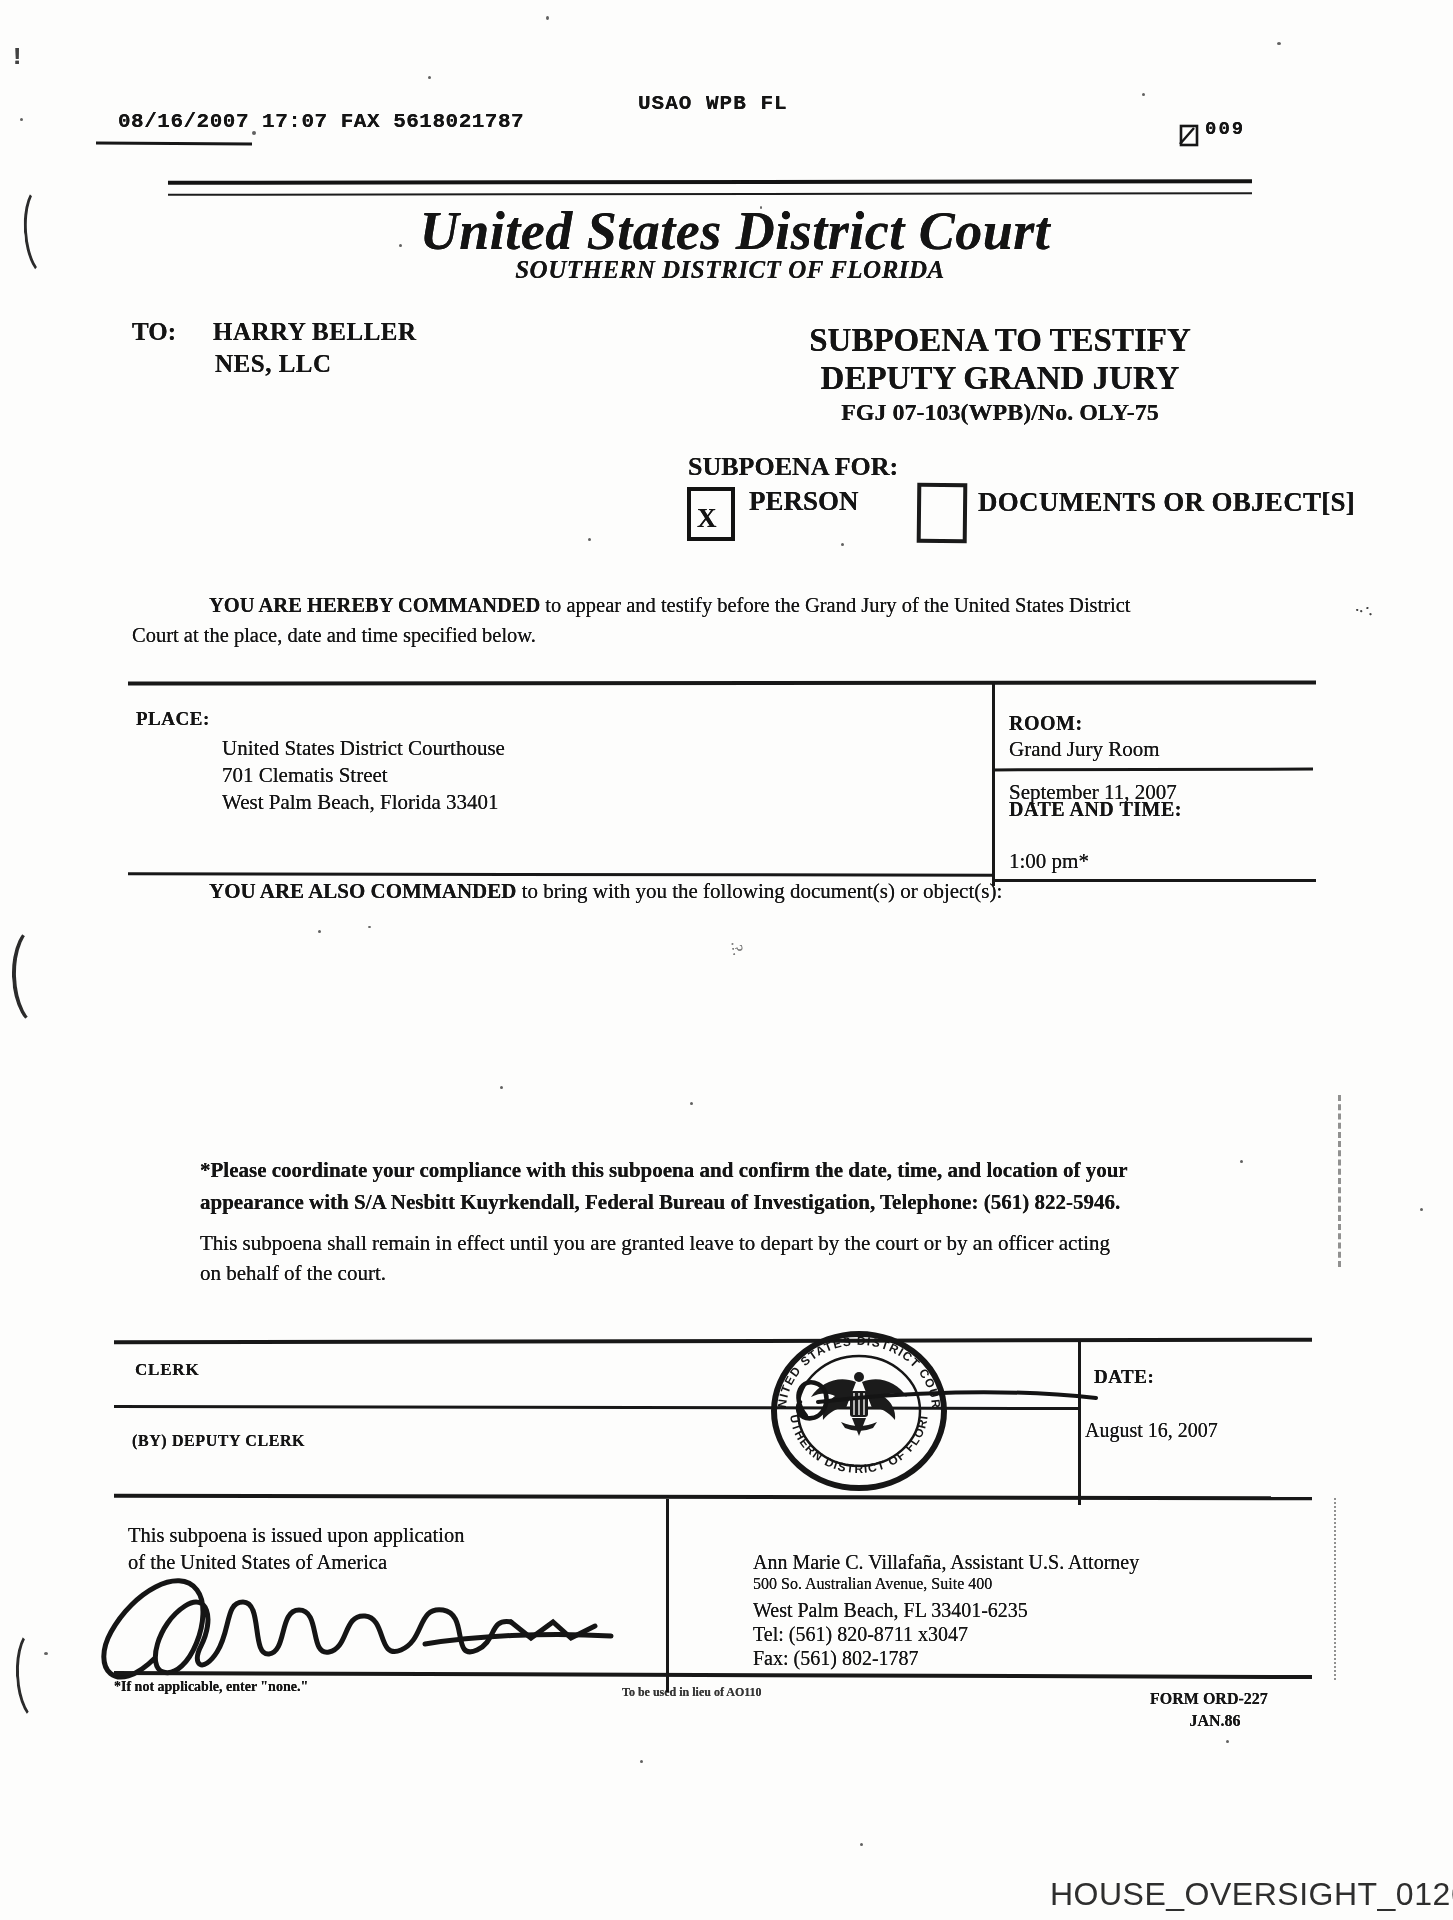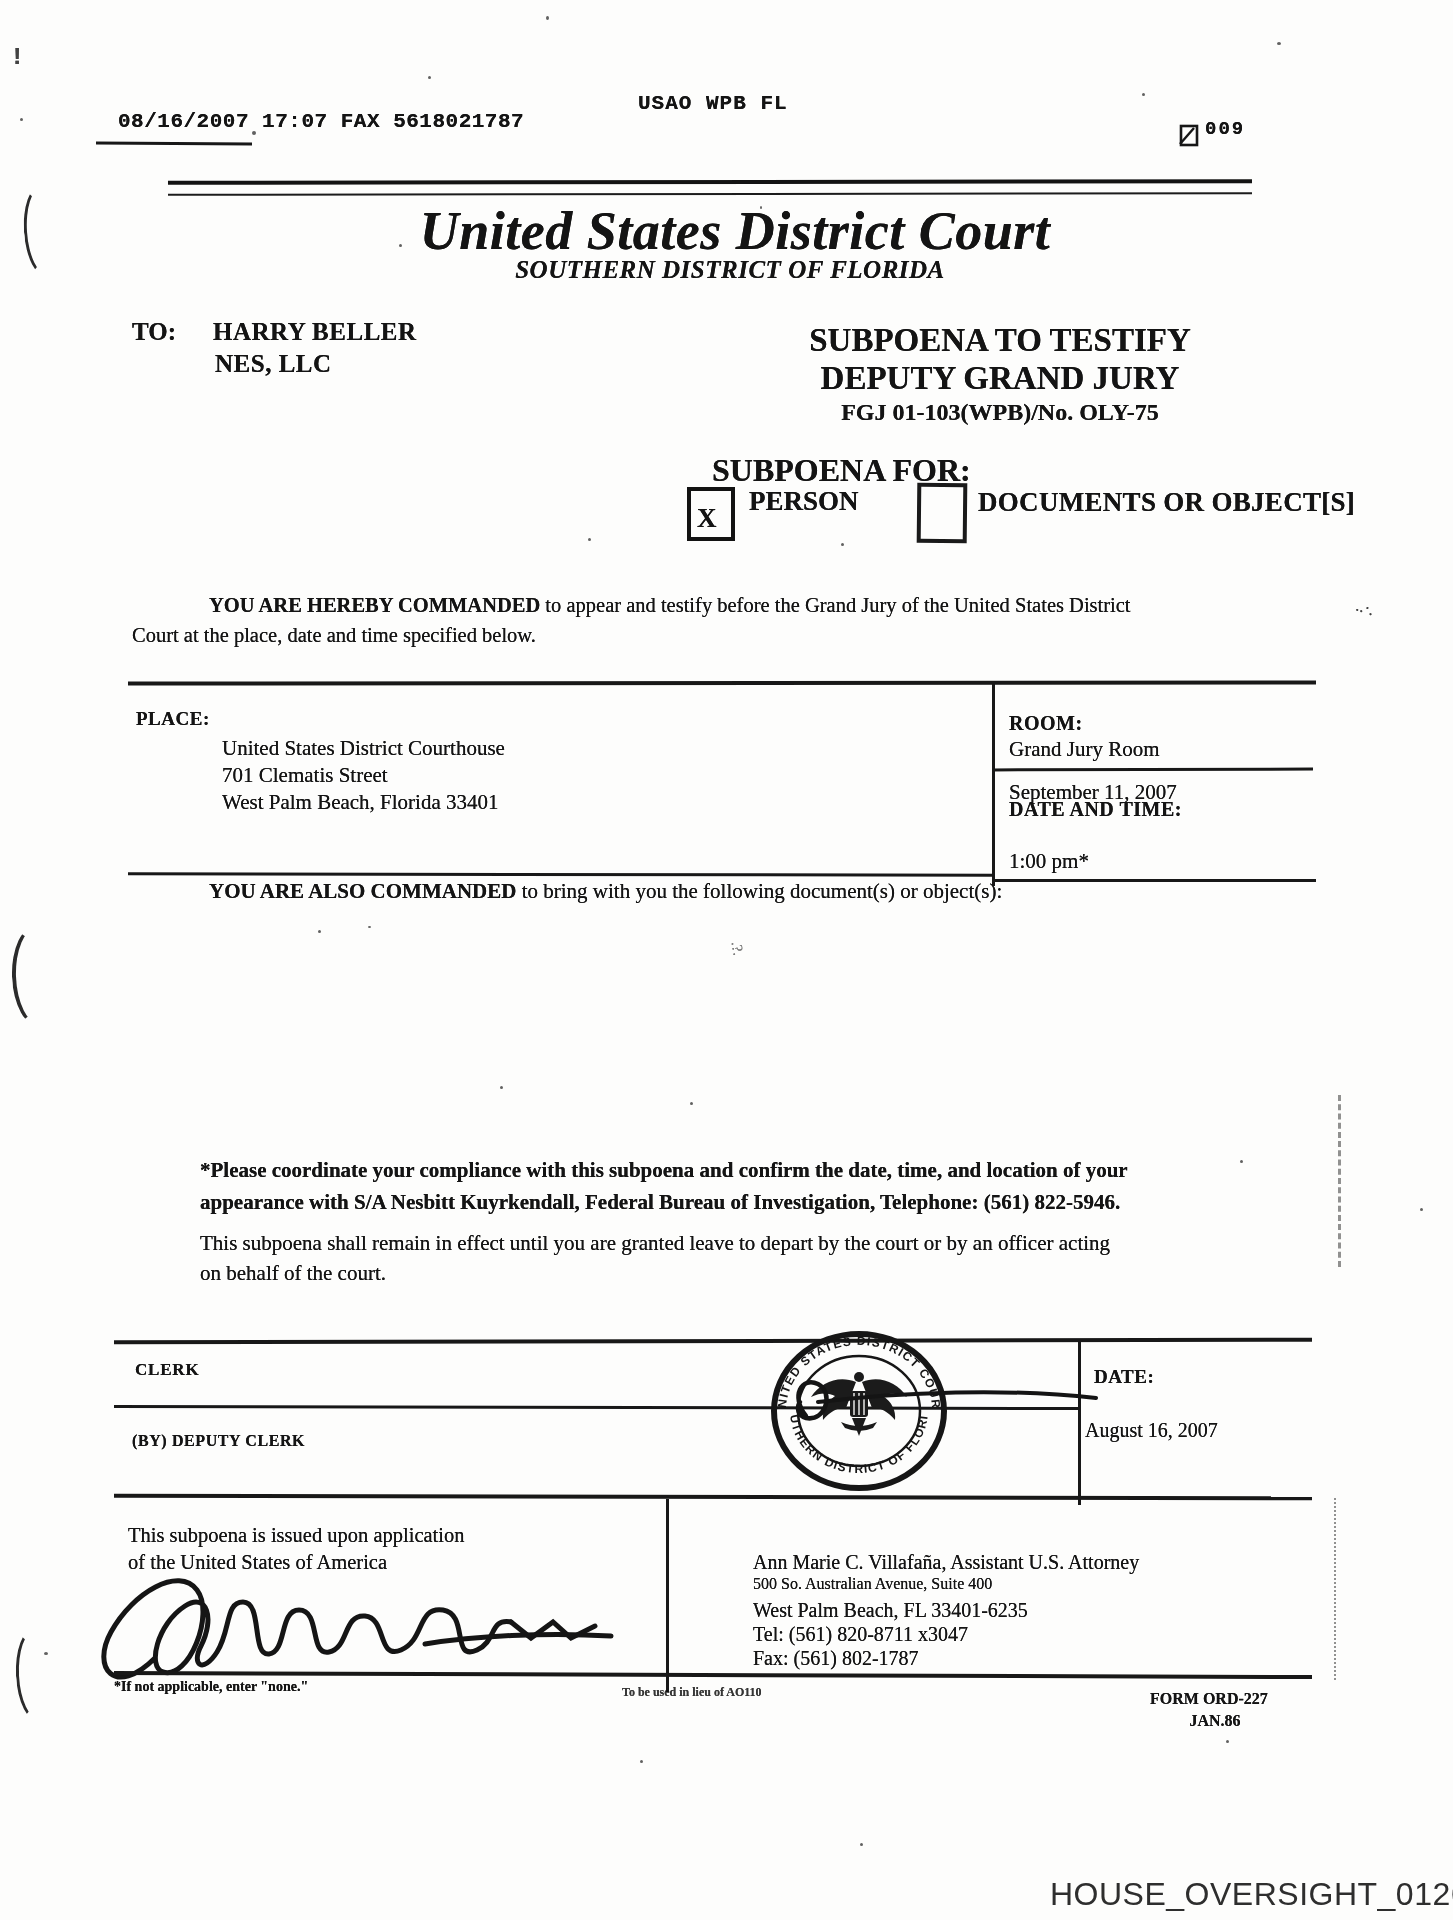--- a/index.html
+++ b/index.html
@@ -37,23 +37,23 @@
 
   <div class="abs b i smudge ctr" style="left:385px;top:200px;width:700px;font-size:54px;letter-spacing:.5px;">United States District Court</div>
   <div class="abs b i smudge ctr" style="left:430px;top:256px;width:600px;font-size:25px;letter-spacing:.5px;">SOUTHERN DISTRICT OF FLORIDA</div>
 
   <div class="abs b smudge" style="left:132px;top:318px;font-size:25px;">TO:</div>
   <div class="abs b smudge" style="left:213px;top:318px;font-size:25px;letter-spacing:.5px;">HARRY BELLER</div>
   <div class="abs b smudge" style="left:215px;top:350px;font-size:25px;letter-spacing:.5px;">NES, LLC</div>
 
   <div class="abs b smudge ctr" style="left:700px;top:322px;width:600px;font-size:33px;">SUBPOENA TO TESTIFY</div>
   <div class="abs b smudge ctr" style="left:700px;top:360px;width:600px;font-size:33px;">DEPUTY GRAND JURY</div>
-  <div class="abs b smudge ctr" style="left:700px;top:399px;width:600px;font-size:24px;">FGJ 01-103(WPB)/No. OLY-75</div>
+  <div class="abs b smudge ctr" style="left:700px;top:399px;width:600px;font-size:24px;">FGJ 07-103(WPB)/No. OLY-75</div>
 
-  <div class="abs b smudge" style="left:688px;top:452px;font-size:32px;margin-left:24px;">SUBPOENA FOR:</div>
+  <div class="abs b smudge" style="left:688px;top:452px;font-size:26px;">SUBPOENA FOR:</div>
 
   <div class="abs" style="left:687px;top:487px;width:40px;height:46px;border:4px solid #121212;"></div>
   <div class="abs b smudge" style="left:697px;top:503px;font-size:27px;">X</div>
   <div class="abs b smudge" style="left:749px;top:486px;font-size:27px;">PERSON</div>
 
   <div class="abs" style="left:917px;top:483px;width:42px;height:52px;border:4px solid #1a1a1a;transform:rotate(.6deg);"></div>
   <div class="abs b smudge" style="left:978px;top:487px;font-size:27px;letter-spacing:.3px;">DOCUMENTS OR OBJECT[S]</div>
 
   <div class="abs smudge" style="left:209px;top:594px;font-size:20.5px;">
     <span class="b">YOU ARE HEREBY COMMANDED</span><span> to appear and testify before the Grand Jury of the United States District</span>

